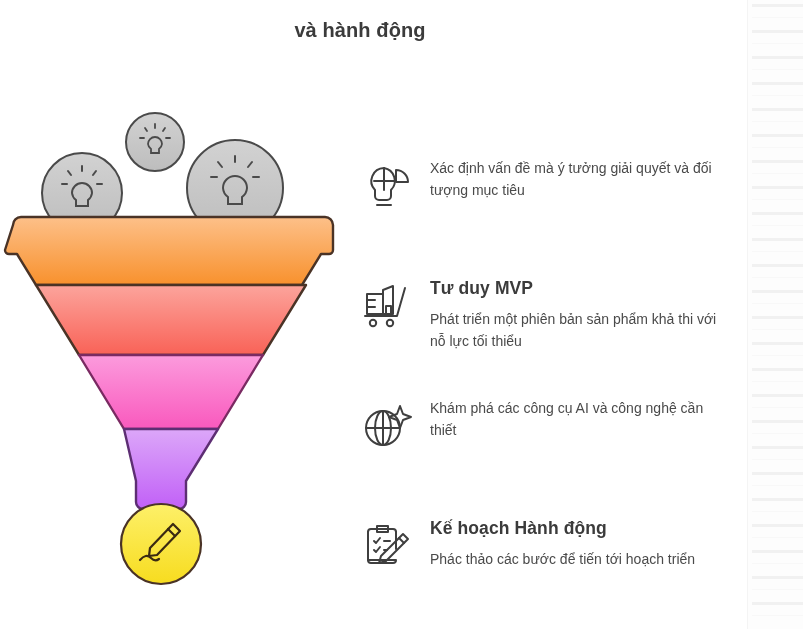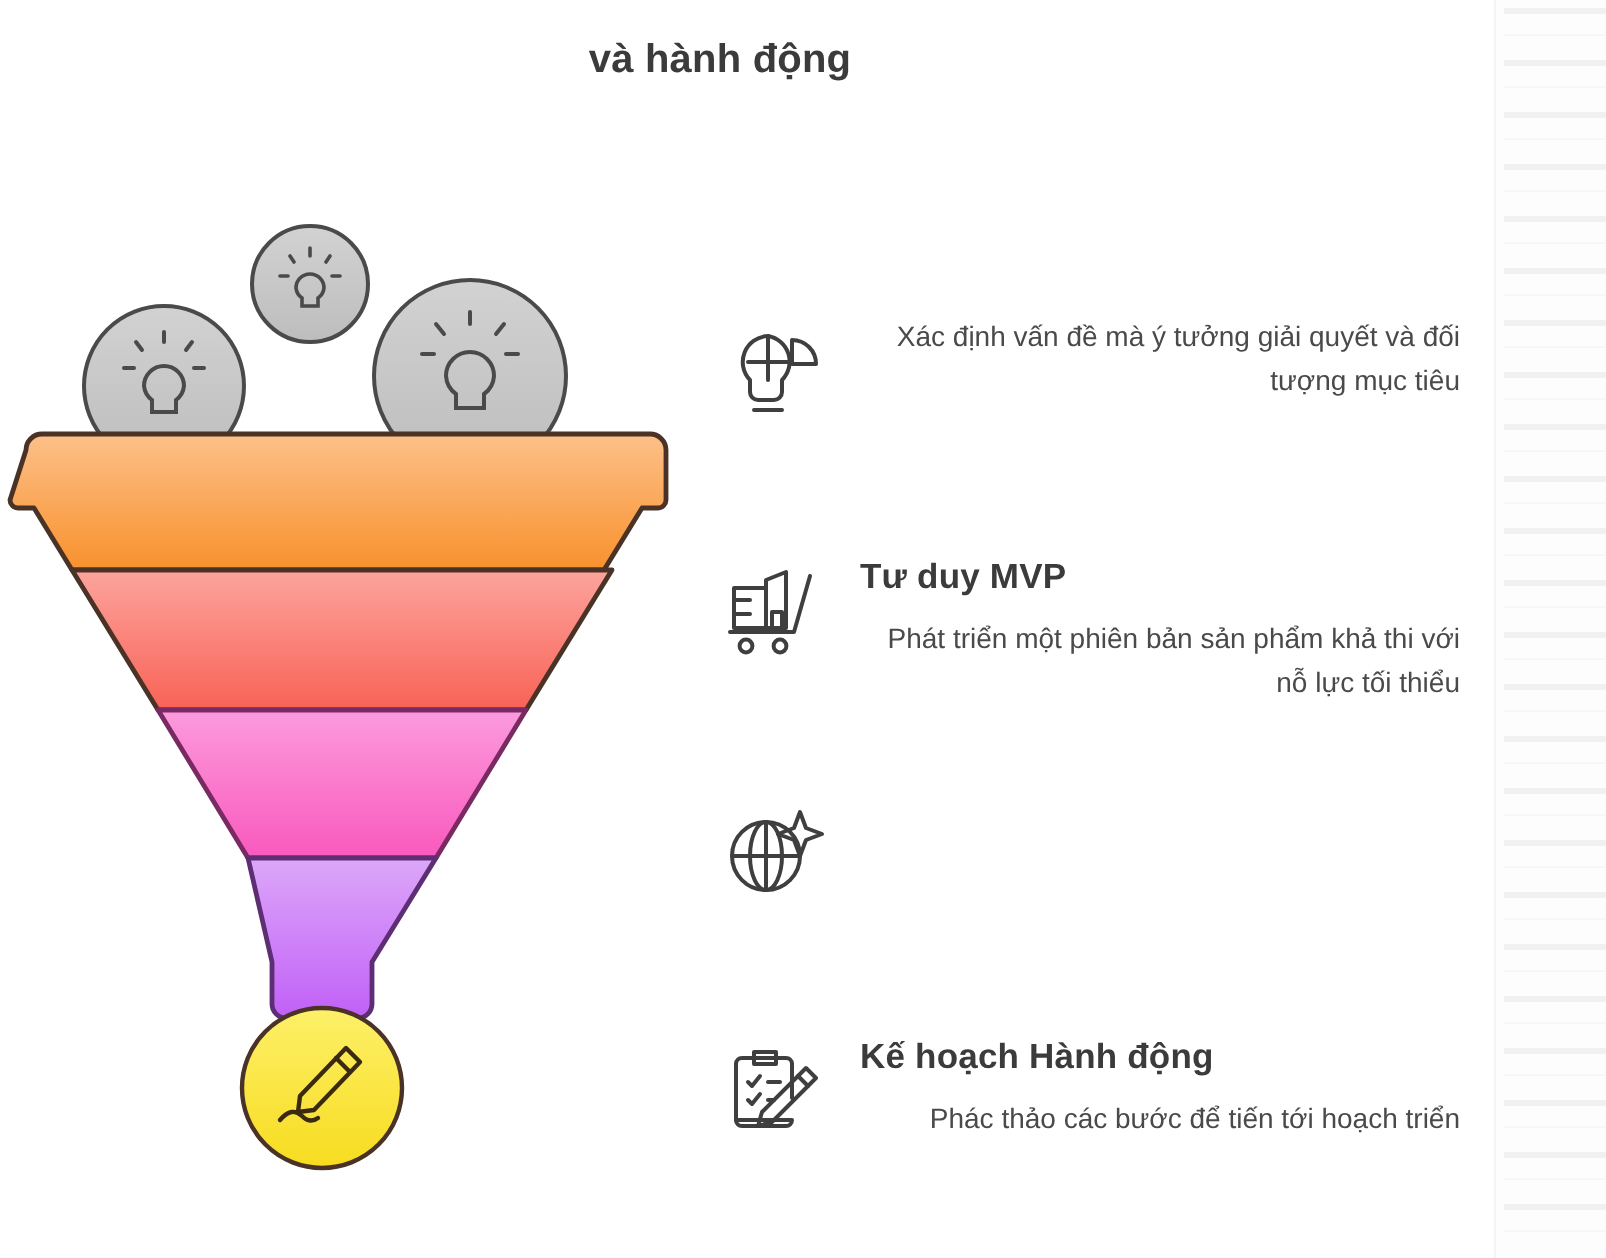--- a/index.html
+++ b/index.html
@@ -69,21 +69,20 @@
     color: #3b3b3b;
     line-height: 1.25;
     margin: 6px 0 9px 0;
     letter-spacing: 0.1px;
   }
   .step-desc {
     font-size: 14px;
     color: #4a4a4a;
     line-height: 1.55;
     max-width: 300px;
-    text-align: right;
   }
 
   
   .side-panel {
     position: absolute;
     right: 0;
     top: 0;
     width: 55px;
     height: 629px;
     background: #fdfdfd;
@@ -250,20 +249,21 @@
       <svg width="52" height="48" viewBox="0 0 52 48">
         <g stroke="#3f3f3f" stroke-width="2" fill="none" stroke-linecap="round" stroke-linejoin="round">
           <circle cx="21" cy="26" r="17"></circle>
           <line x1="4" y1="26" x2="38" y2="26"></line>
           <line x1="21" y1="9" x2="21" y2="43"></line>
           <ellipse cx="21" cy="26" rx="8" ry="17"></ellipse>
           <path d="M38 4 l3 8 l8 3 l-8 3 l-3 8 l-3 -8 l-8 -3 l8 -3 z" fill="none"></path>
         </g>
       </svg>
     </span>
+    <div class="step-desc">Khám phá các công cụ AI và công nghệ cần thiết</div>
   </div>
 
   <div class="step">
     <span class="step-icon">
       <svg width="52" height="48" viewBox="0 0 52 48">
         <g stroke="#3f3f3f" stroke-width="2" fill="none" stroke-linecap="round" stroke-linejoin="round">
           <path d="M6 10 a3 3 0 0 1 3 -3 h22 a3 3 0 0 1 3 3 v17 M34 38 a3 3 0 0 1 -3 3 h-22 a3 3 0 0 1 -3 -3 z"></path>
           <path d="M6 10 v28"></path>
           <path d="M34 10 v8"></path>
           <path d="M15 4 h11 v6 h-11 z"></path>

